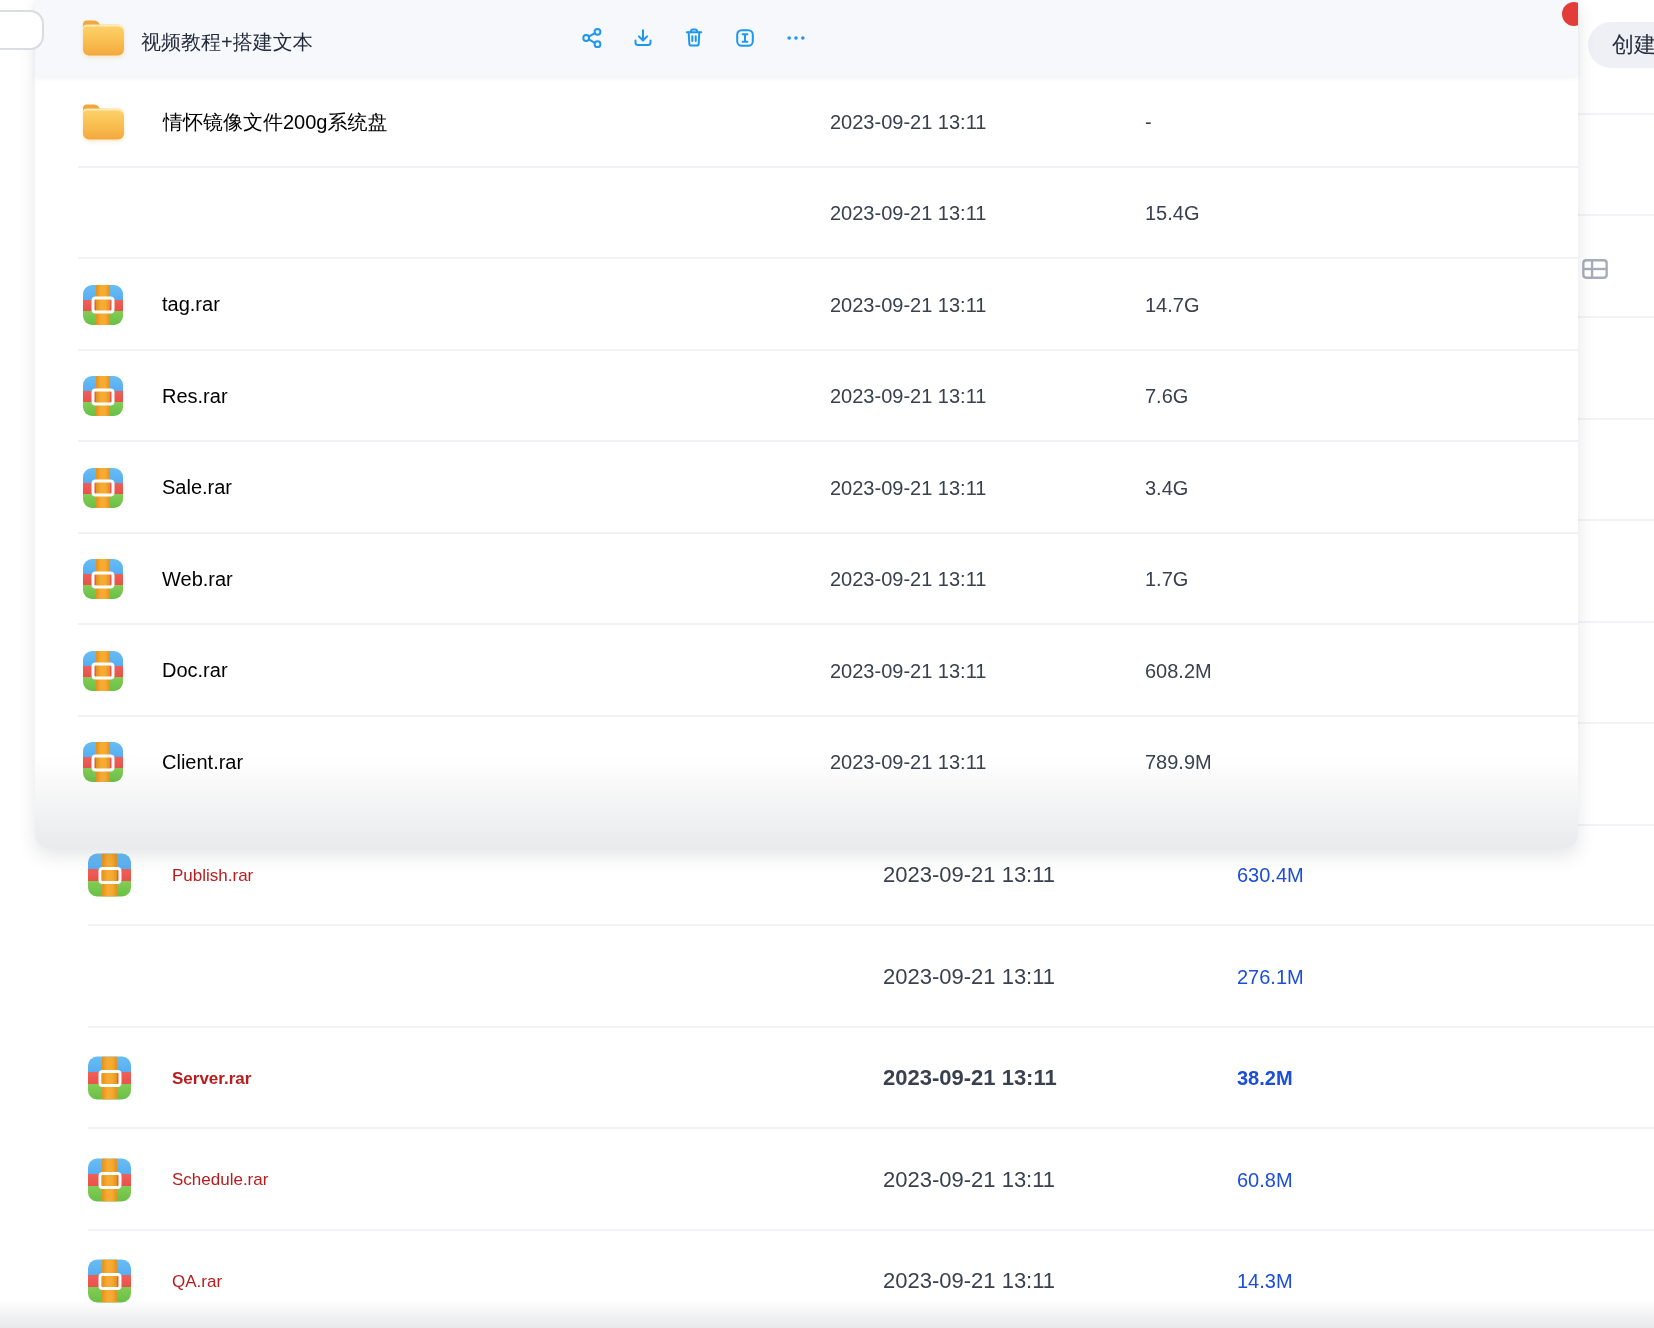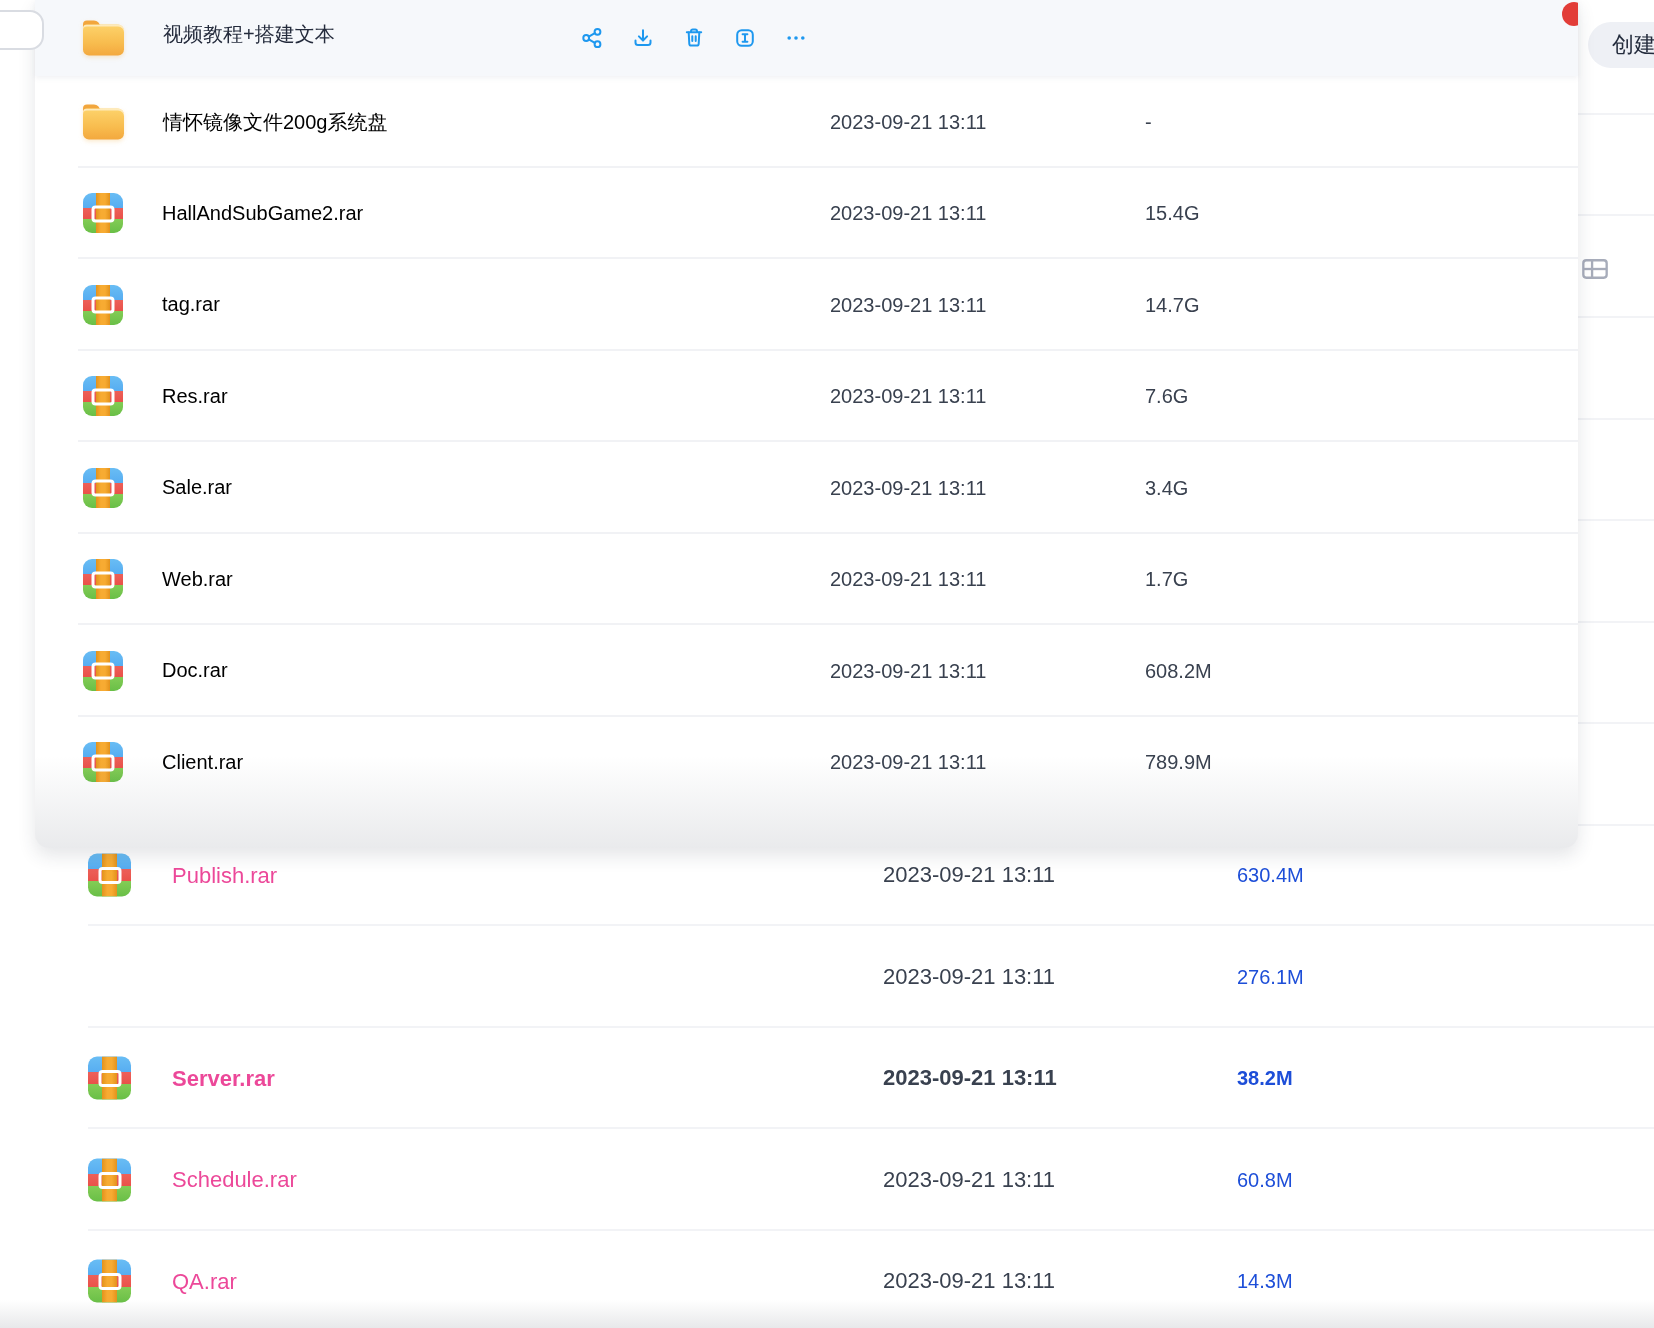--- a/index.html
+++ b/index.html
@@ -5,21 +5,21 @@
   html,body{margin:0;padding:0}
   body{
     position:relative;width:1654px;height:1328px;overflow:hidden;background:#ffffff;
     font-family:"Liberation Sans","DejaVu Sans",sans-serif;-webkit-font-smoothing:antialiased;
   }
   
   .page-layer{position:absolute;inset:0;z-index:1}
   .bg-divider{position:absolute;left:88px;right:0;height:2px;background:#f2f3f6}
   .brow{position:absolute;left:0;right:0;height:102px}
   .brow .cell-name{position:absolute;left:88px;top:50%;transform:translateY(-50%);display:flex;align-items:center;gap:41px}
-  .brow .fname{font-size:22px;color:#ec4899}
+  .brow .fname{font-size:17px;color:#b91c1c}
   .brow .cell-date{position:absolute;left:883px;top:50%;transform:translateY(-50%);font-size:22px;color:#39414f}
   .brow .cell-size{position:absolute;left:1237px;top:50%;transform:translateY(-50%);font-size:20px;color:#1d4ed8}
   .brow .divider{position:absolute;left:88px;right:0;bottom:0;height:2px;background:#f2f3f6}
 
   .create-btn{
     position:absolute;left:1588px;top:22px;width:130px;height:46px;border-radius:23px;
     background:#eef0f5;display:flex;align-items:center;padding-left:24px;box-sizing:border-box;
     font-size:22px;font-weight:500;color:#242c3d;cursor:pointer;
   }
   .grid-toggle{position:absolute;left:1581px;top:255px;width:28px;height:28px;cursor:pointer}
@@ -35,21 +35,21 @@
     position:absolute;left:35px;top:0;width:1543px;height:848px;background:#ffffff;z-index:10;
     border-radius:0 0 14px 14px;box-shadow:0 8px 18px rgba(40,48,66,0.12);
   }
   .panel::after{content:"";position:absolute;left:0;right:0;bottom:0;height:92px;pointer-events:none;
     border-radius:0 0 14px 14px;
     background:linear-gradient(to bottom,rgba(120,126,138,0),rgba(120,126,138,0.16))}
   .hover-row{
     position:relative;height:76px;background:#f6f8fb;display:flex;align-items:center;
     box-shadow:0 2px 5px rgba(140,150,165,0.12);
   }
-  .hover-row .cell-name{position:absolute;left:48px;top:50%;transform:translateY(-50%);display:flex;align-items:flex-start;gap:39px}
+  .hover-row .cell-name{position:absolute;left:48px;top:50%;transform:translateY(-50%);display:flex;align-items:flex-end;gap:17px}
   .hover-row .fname{font-size:20px;color:#242b3c}
   .actions{position:absolute;left:545px;top:50%;transform:translateY(-50%);display:flex;align-items:center;gap:27px}
   .action-btn{width:24px;height:24px;display:flex;align-items:center;justify-content:center;cursor:pointer}
 
   .prow{position:relative;height:91.5px}
   .prow .cell-name{position:absolute;left:48px;top:50%;transform:translateY(-50%);display:flex;align-items:center;gap:39px}
   .prow .fname{font-size:20px;color:#000000}
   .prow .cell-date{position:absolute;left:795px;top:50%;transform:translateY(-50%);font-size:20px;color:#39414f}
   .prow .cell-size{position:absolute;left:1110px;top:50%;transform:translateY(-50%);font-size:20px;color:#39414f}
   .prow .divider{position:absolute;left:43px;right:0;bottom:0;height:2px;background:#f1f2f5}
@@ -200,24 +200,20 @@
       <div class="prow">
         <div class="cell-name">
           <div class="icon-folder"></div>
           <div class="fname">情怀镜像文件200g系统盘</div>
         </div>
         <div class="cell-date">2023-09-21 13:11</div>
         <div class="cell-size">-</div>
         <div class="divider"></div>
       </div>
       <div class="prow">
-        <div class="cell-name">
-          <div class="icon-rar"></div>
-          <div class="fname">HallAndSubGame2.rar</div>
-        </div>
         <div class="cell-date">2023-09-21 13:11</div>
         <div class="cell-size">15.4G</div>
         <div class="divider"></div>
       </div>
       <div class="prow">
         <div class="cell-name">
           <div class="icon-rar"></div>
           <div class="fname">tag.rar</div>
         </div>
         <div class="cell-date">2023-09-21 13:11</div>

